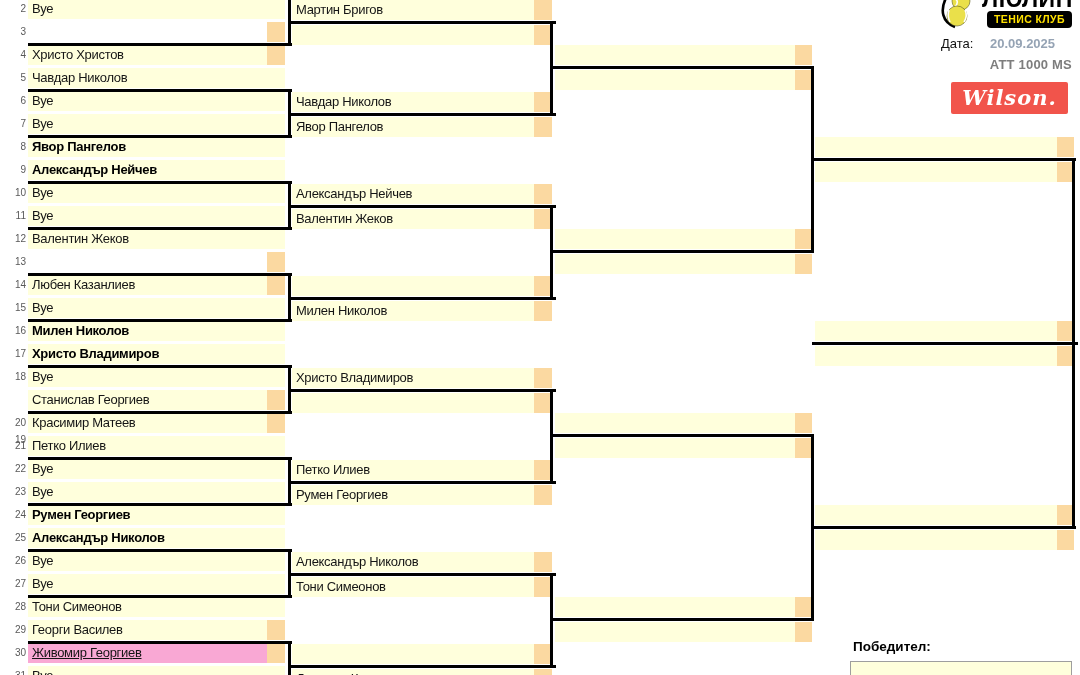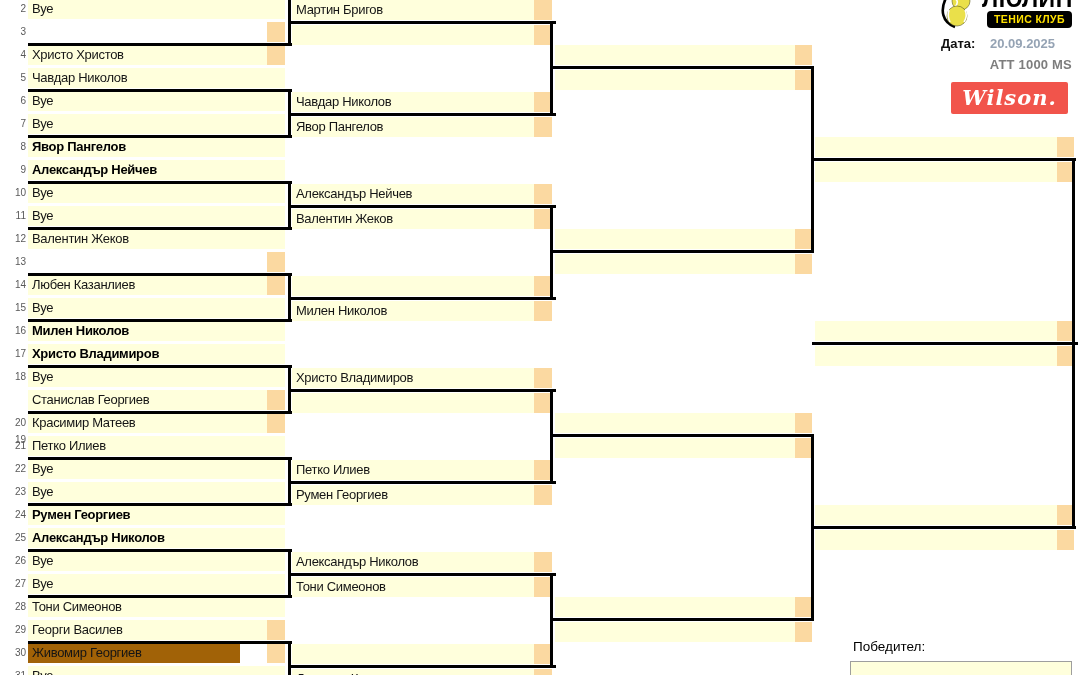--- a/index.html
+++ b/index.html
@@ -30,33 +30,33 @@
   .club-name-clip span{
     position:absolute;left:0;top:-14px;font-size:23px;font-weight:900;color:#000;
     letter-spacing:0.5px;white-space:nowrap;
   }
   .club-badge{
     position:absolute;left:987px;top:11px;width:85px;height:17px;background:#000;
     border-radius:4px;color:#FFE100;font-size:10.5px;font-weight:700;text-align:center;
     line-height:17px;letter-spacing:0.4px;
   }
   .balls-icon{position:absolute;left:933px;top:0;width:52px;height:30px;}
-  .date-label{position:absolute;left:941px;top:36px;font-size:13px;font-weight:700;color:#111;}
+  .date-label{position:absolute;left:941px;top:36px;font-size:13px;font-weight:400;color:#111;}
   .date-value{position:absolute;left:990px;top:36px;font-size:13px;font-weight:700;color:#95A3B4;}
   .category{position:absolute;left:960px;top:57px;width:112px;text-align:right;
     font-size:13px;font-weight:700;color:#7d7d7d;letter-spacing:0.2px;}
   .wilson-box{
     position:absolute;left:951px;top:82px;width:117px;height:32px;background:#F1544B;
     border-radius:2px;text-align:center;
   }
   .wilson-box span{
     font-family:"DejaVu Serif","Liberation Serif",serif;font-style:italic;font-weight:700;
     font-size:21px;line-height:32px;color:#fff;letter-spacing:1px;
   }
-  .winner-label{position:absolute;left:853px;top:639px;font-size:13.5px;font-weight:400;color:#000;}
+  .winner-label{position:absolute;left:853px;top:639px;font-size:13.5px;font-weight:700;color:#000;}
   .winner-box{
     position:absolute;left:850px;top:661px;width:222px;height:18px;background:#FFFFDC;
     border:1px solid #9e9e9e;box-sizing:border-box;
   }
 </style>
 </head>
 <body>
 
 <div id="bracket">
     <div class="num" style="top: 3px;">2</div>
@@ -114,21 +114,21 @@
     <div class="num" style="top: 555px;">26</div>
     <div class="cell" style="left: 28px; top: 551px; width: 257px; background: rgb(255, 255, 220);">Вуе</div>
     <div class="num" style="top: 578px;">27</div>
     <div class="cell" style="left: 28px; top: 574px; width: 257px; background: rgb(255, 255, 220);">Вуе</div>
     <div class="num" style="top: 601px;">28</div>
     <div class="cell" style="left: 28px; top: 597px; width: 257px; background: rgb(255, 255, 220);">Тони Симеонов</div>
     <div class="num" style="top: 624px;">29</div>
     <div class="cell" style="left: 28px; top: 620px; width: 239px; background: rgb(255, 255, 220);">Георги Василев</div>
     <div class="score" style="left: 267px; top: 620px; width: 18px; background: rgb(251, 217, 161);"></div>
     <div class="num" style="top: 647px;">30</div>
-    <div class="cell" style="left: 28px; top: 643px; width: 212px; background: #a16207;">Живомир Георгиев</div>
+    <div class="cell" style="left: 28px; top: 643px; width: 239px; background: #f9a8d4; text-decoration: underline;">Живомир Георгиев</div>
     <div class="score" style="left: 267px; top: 643px; width: 18px; background: rgb(251, 217, 161);"></div>
     <div class="num" style="top: 670px;">31</div>
     <div class="cell" style="left: 28px; top: 666px; width: 257px; background: rgb(255, 255, 220);">Вуе</div>
     <div class="cell" style="left: 292px; top: 0px; width: 242px; background: rgb(255, 255, 220);">Мартин Бригов</div>
     <div class="score" style="left: 534px; top: 0px; width: 18px; background: rgb(251, 217, 161);"></div>
     <div class="cell" style="left: 292px; top: 25px; width: 242px; background: rgb(255, 255, 220);"></div>
     <div class="score" style="left: 534px; top: 25px; width: 18px; background: rgb(251, 217, 161);"></div>
     <div class="cell" style="left: 292px; top: 92px; width: 242px; background: rgb(255, 255, 220);">Чавдар Николов</div>
     <div class="score" style="left: 534px; top: 92px; width: 18px; background: rgb(251, 217, 161);"></div>
     <div class="cell" style="left: 292px; top: 117px; width: 242px; background: rgb(255, 255, 220);">Явор Пангелов</div>

